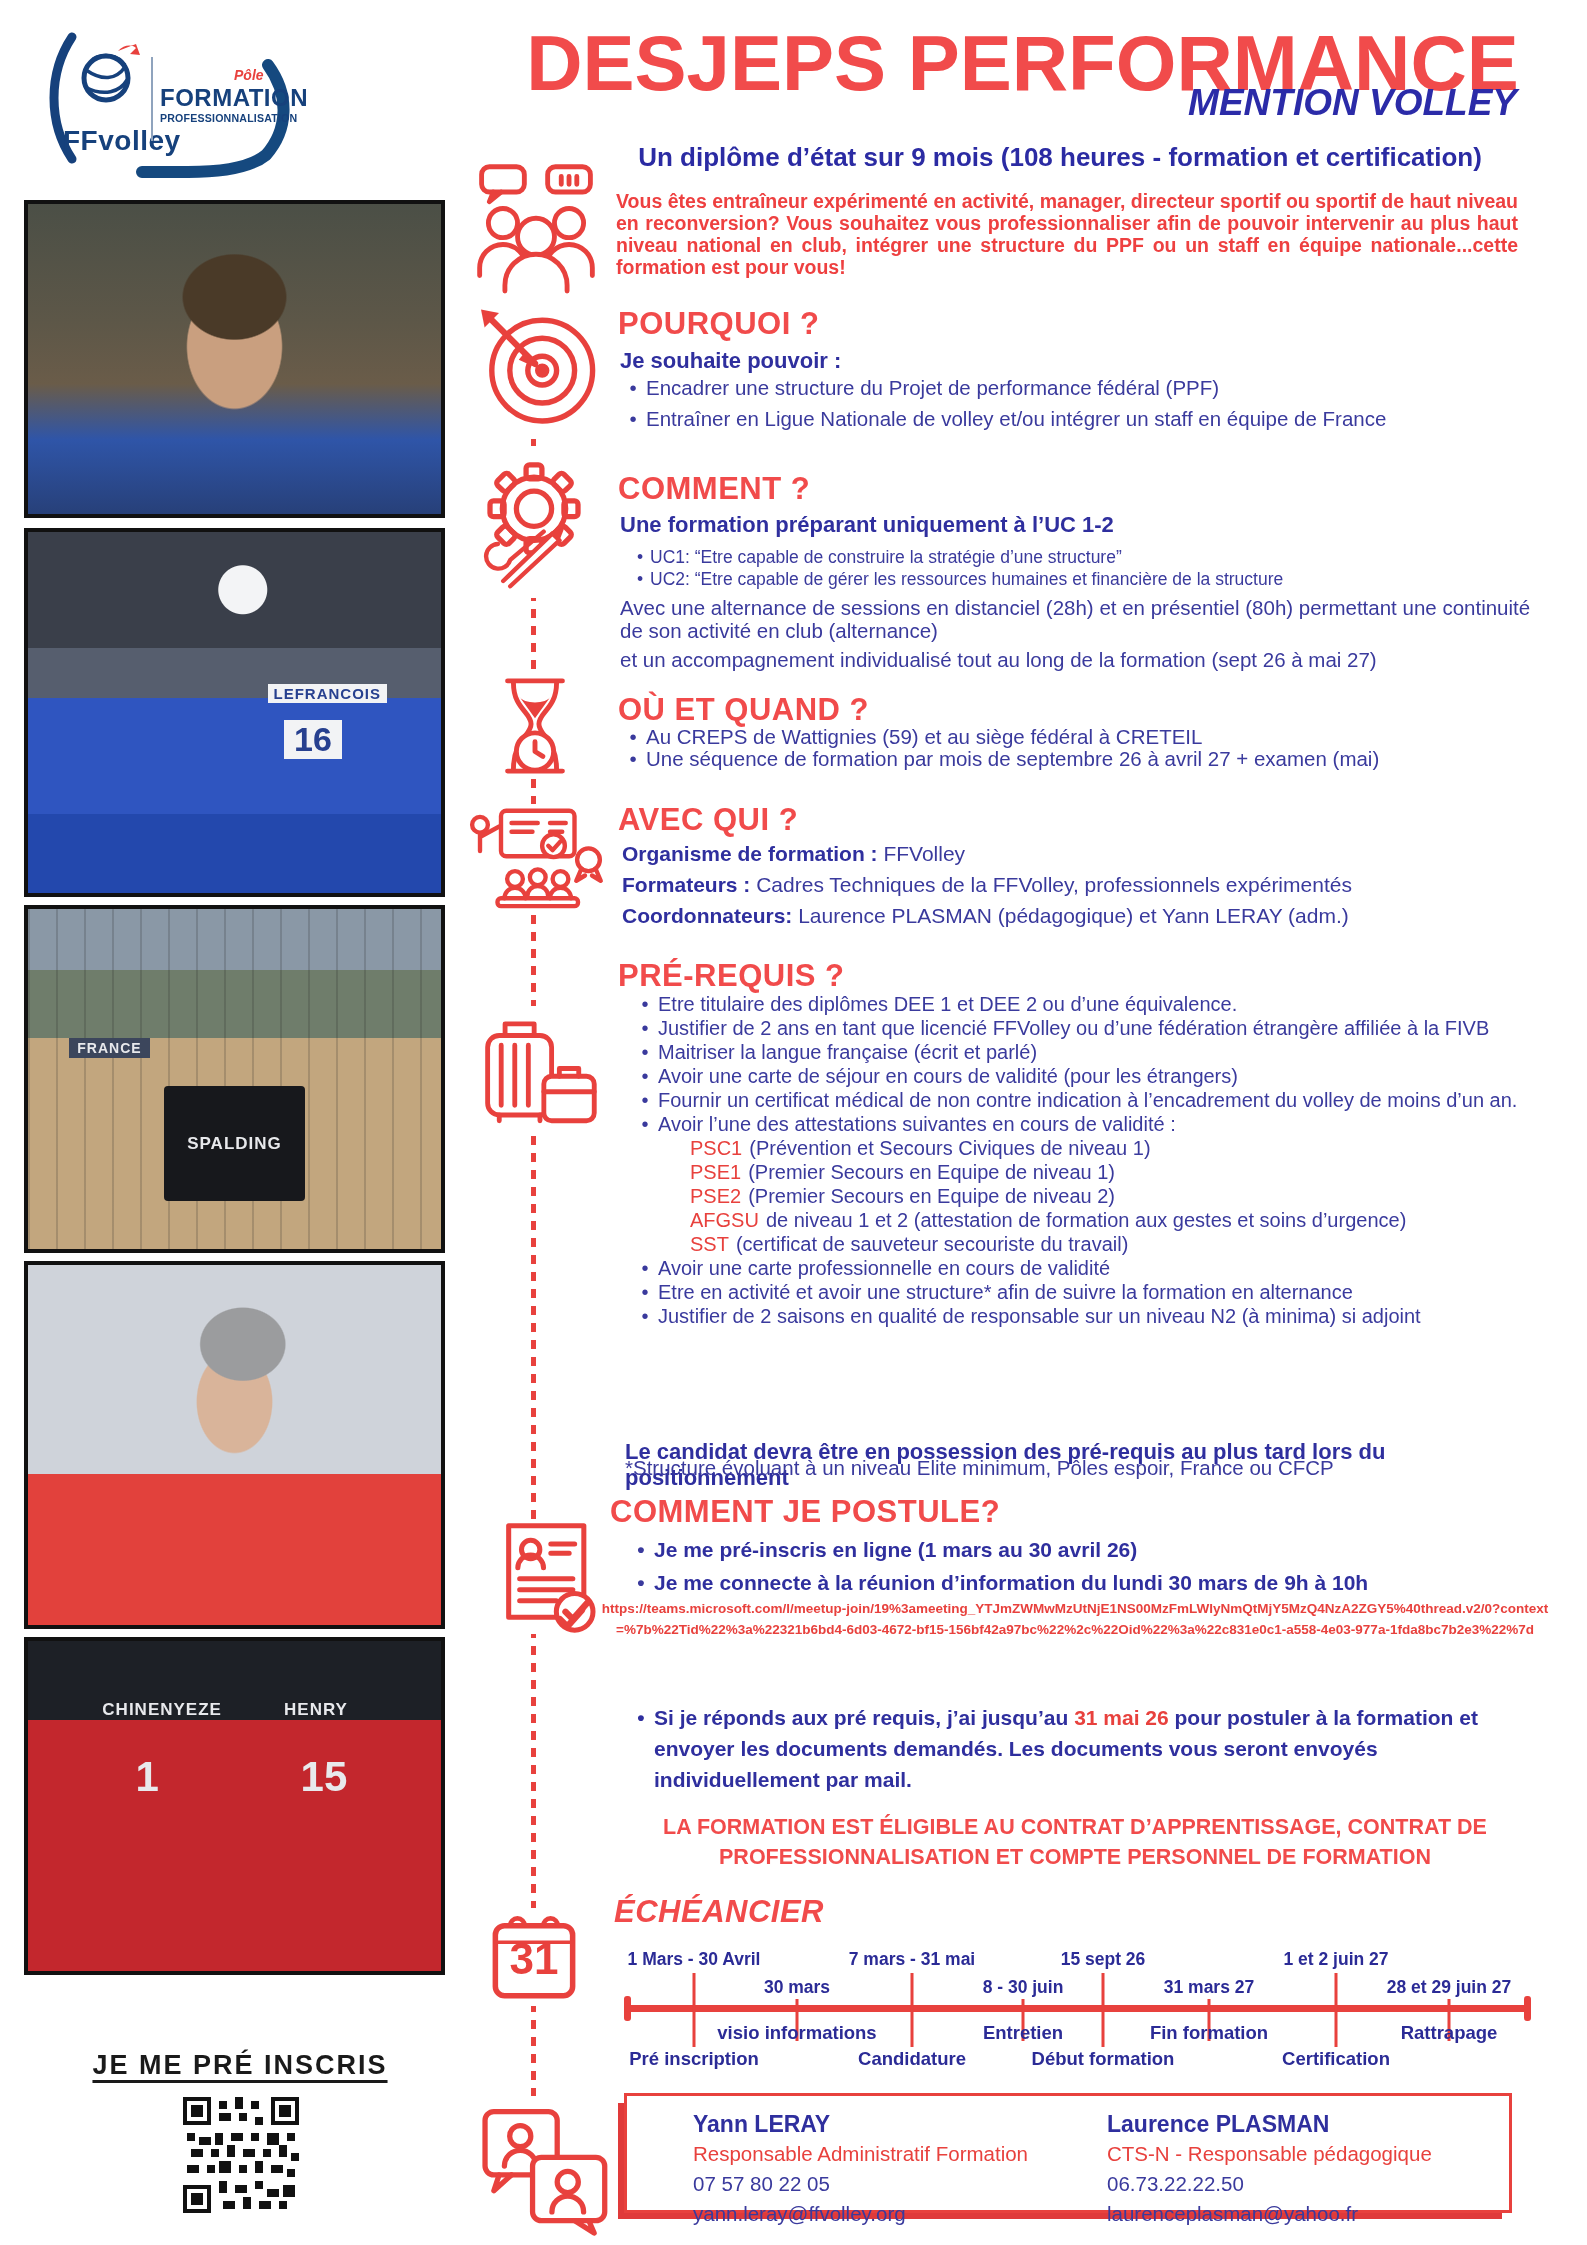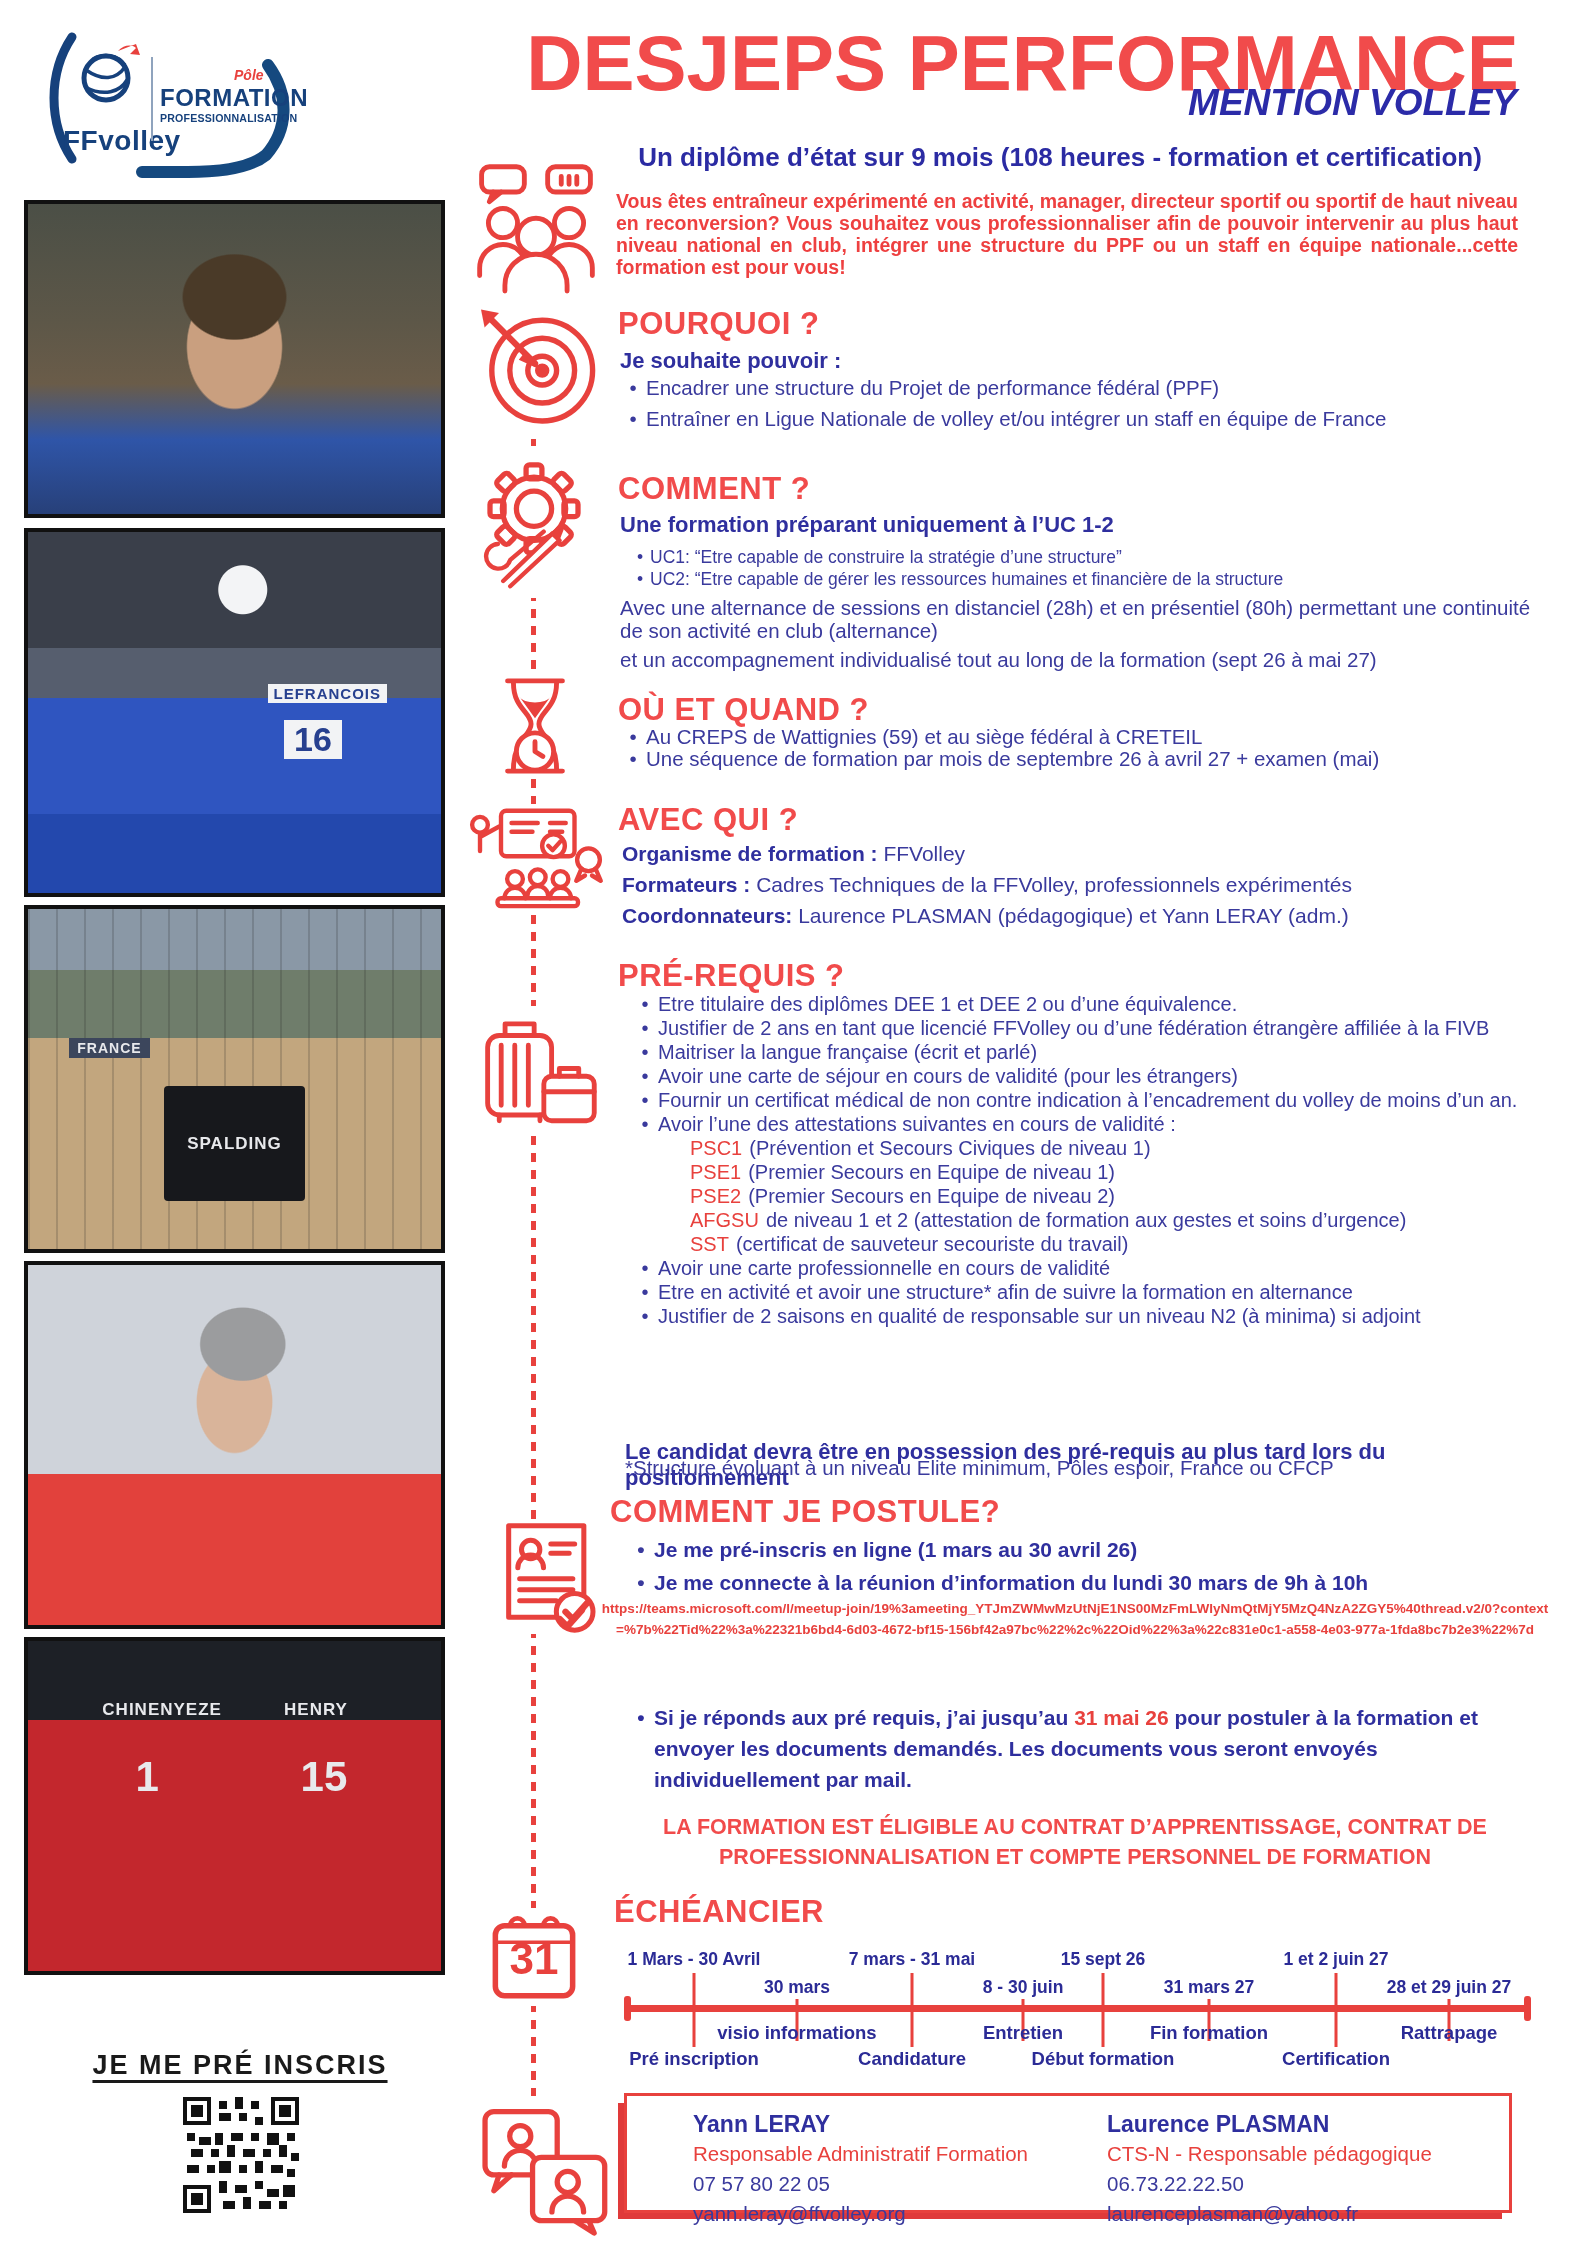--- a/index.html
+++ b/index.html
@@ -76,21 +76,21 @@
   .cal-day{position:absolute;left:488px;top:1934px;width:92px;text-align:center;
     font-size:44px;font-weight:bold;color:var(--red);}
   .ic-contact{left:478px;top:2096px;width:132px;height:142px;}
 
   
   .intro{position:absolute;left:616px;top:190px;width:902px;text-align:justify;
     font-size:19.5px;font-weight:bold;color:#EE4040;line-height:22px;}
   .sec-h{position:absolute;left:618px;font-size:31px;font-weight:bold;color:var(--hred);letter-spacing:.5px;}
   .h-pourquoi{top:306px;} .h-comment{top:471px;} .h-ouquand{top:692px;}
   .h-avecqui{top:802px;} .h-prerequis{top:958px;} .h-postule{top:1494px;left:610px;}
-  .h-echeancier{top:1894px;left:614px;}
+  .h-echeancier{top:1894px;left:614px;font-style:italic;}
 
   .lead{position:absolute;left:620px;font-size:22px;font-weight:bold;color:var(--bblue);}
   .lead-pourquoi{top:348px;} .lead-comment{top:512px;}
 
   .blist{position:absolute;color:var(--blue);font-size:20.5px;}
   .blist .row{display:flex;line-height:24px;}
   .blist .row::before{content:"\2022";flex:0 0 26px;text-align:center;color:var(--blue);}
   .l-pourquoi{left:620px;top:376px;width:900px;}
   .l-pourquoi .row{margin-bottom:7px;}
   .l-uc{left:630px;top:539px;width:890px;font-size:17.5px;margin-top:8px;}

